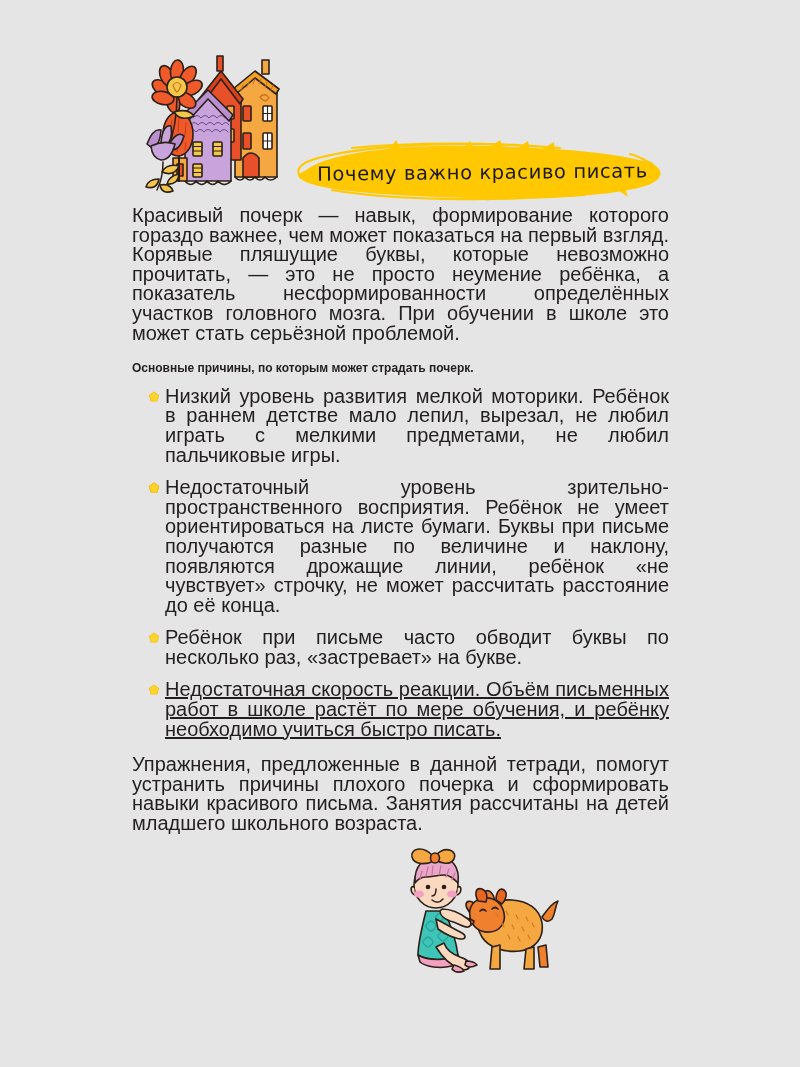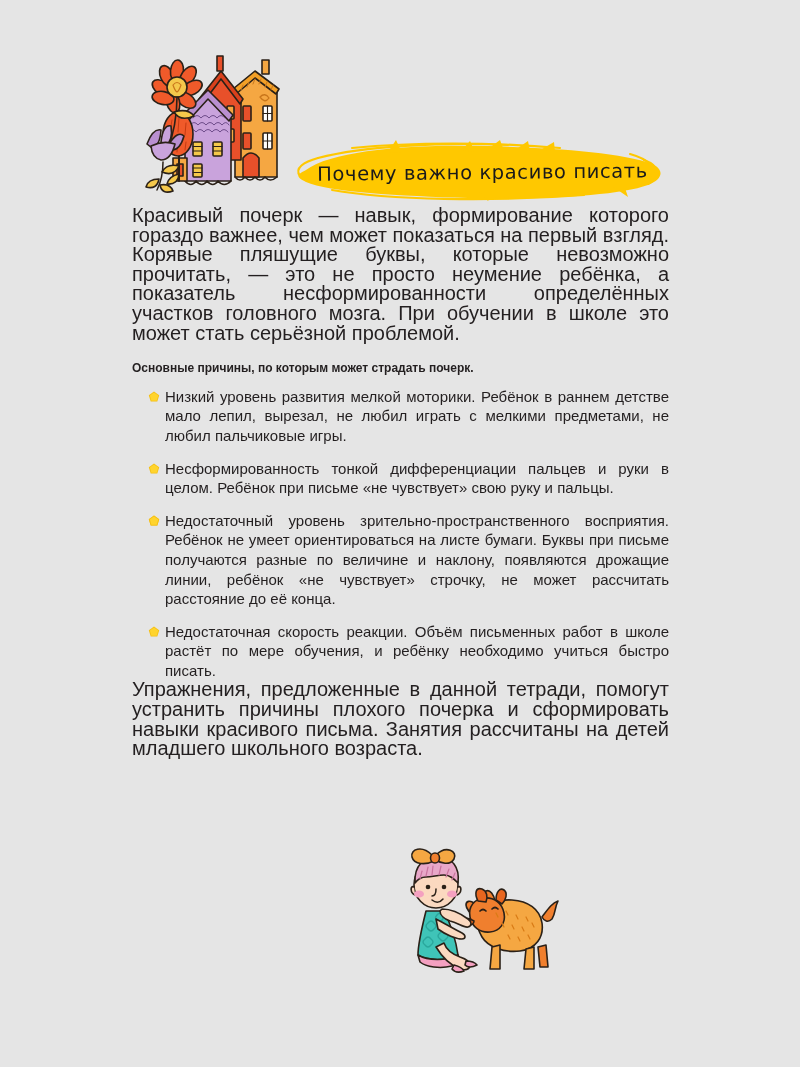--- a/index.html
+++ b/index.html
@@ -96,25 +96,25 @@
     list-style: none;
     margin: 0;
     padding: 0;
   }
 
   ul.reasons > li {
     position: relative;
     padding-left: 33px;
     margin-bottom: 13px;
     text-align: justify;
-    font-size: 15px;
+    font-size: 20px;
     line-height: 19.6px;
     color: #231f20;
   }
-  ul.reasons > li:last-child { margin-bottom: 0; }
+  ul.reasons > li:last-child { margin-bottom: 16px; text-decoration: underline; }
 
   .bullet-mark {
     position: absolute;
     left: 16px;
     top: 4px;
     width: 12px;
     height: 12px;
   }
   .bullet-mark svg { display: block; }
 
@@ -280,38 +280,46 @@
         </span>
         <span>Низкий уровень развития мелкой моторики. Ребёнок в раннем детстве мало лепил, вырезал, не любил играть с мелкими предметами, не любил пальчиковые игры.</span>
       </li>
       <li>
         <span class="bullet-mark">
           <svg viewBox="0 0 12 12" width="12" height="12" xmlns="http://www.w3.org/2000/svg">
             <path d="M6 0.6 L11.2 4.2 L9.3 10.6 L2.7 10.6 L0.8 4.2 Z" fill="#F5C013"></path>
             <path d="M6 1.6 L10.2 4.6 L8.7 9.7 L3.4 9.7 L1.9 4.6 Z" fill="#FFD42E"></path>
           </svg>
         </span>
-        <span>Несформированность тонкой дифференциации пальцев и руки в целом. Ребёнок при письме «не чувствует» свою руку и пальцы.</span>
       </li>
       <li>
         <span class="bullet-mark">
           <svg viewBox="0 0 12 12" width="12" height="12" xmlns="http://www.w3.org/2000/svg">
             <path d="M6 0.6 L11.2 4.2 L9.3 10.6 L2.7 10.6 L0.8 4.2 Z" fill="#F5C013"></path>
             <path d="M6 1.6 L10.2 4.6 L8.7 9.7 L3.4 9.7 L1.9 4.6 Z" fill="#FFD42E"></path>
           </svg>
         </span>
       </li>
       <li>
         <span class="bullet-mark">
           <svg viewBox="0 0 12 12" width="12" height="12" xmlns="http://www.w3.org/2000/svg">
             <path d="M6 0.6 L11.2 4.2 L9.3 10.6 L2.7 10.6 L0.8 4.2 Z" fill="#F5C013"></path>
             <path d="M6 1.6 L10.2 4.6 L8.7 9.7 L3.4 9.7 L1.9 4.6 Z" fill="#FFD42E"></path>
           </svg>
         </span>
         <span>Недостаточный уровень зрительно-пространственного восприятия.  Ребёнок не умеет ориентироваться на листе бумаги. Буквы при письме получаются разные по величине и наклону, появляются дрожащие линии, ребёнок «не чувствует» строчку, не может рассчитать расстояние до её конца.</span>
+      </li>
+      <li>
+        <span class="bullet-mark">
+          <svg viewBox="0 0 12 12" width="12" height="12" xmlns="http://www.w3.org/2000/svg">
+            <path d="M6 0.6 L11.2 4.2 L9.3 10.6 L2.7 10.6 L0.8 4.2 Z" fill="#F5C013"></path>
+            <path d="M6 1.6 L10.2 4.6 L8.7 9.7 L3.4 9.7 L1.9 4.6 Z" fill="#FFD42E"></path>
+          </svg>
+        </span>
+        <span>Ребёнок при письме часто обводит буквы по несколько раз,  «застревает» на букве.</span>
       </li>
       <li>
         <span class="bullet-mark">
           <svg viewBox="0 0 12 12" width="12" height="12" xmlns="http://www.w3.org/2000/svg">
             <path d="M6 0.6 L11.2 4.2 L9.3 10.6 L2.7 10.6 L0.8 4.2 Z" fill="#F5C013"></path>
             <path d="M6 1.6 L10.2 4.6 L8.7 9.7 L3.4 9.7 L1.9 4.6 Z" fill="#FFD42E"></path>
           </svg>
         </span>
         <span>Недостаточная скорость реакции. Объём письменных работ в школе растёт по мере обучения, и ребёнку необходимо учиться быстро писать.</span>
       </li>

